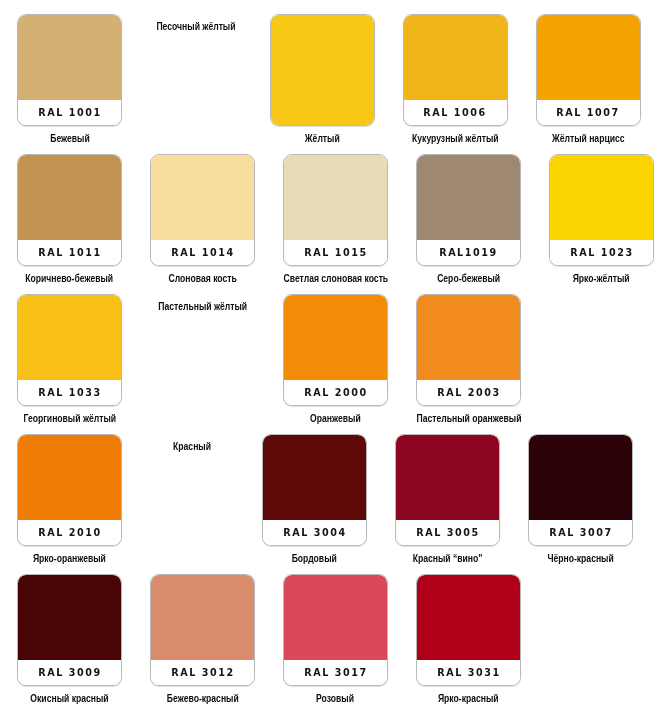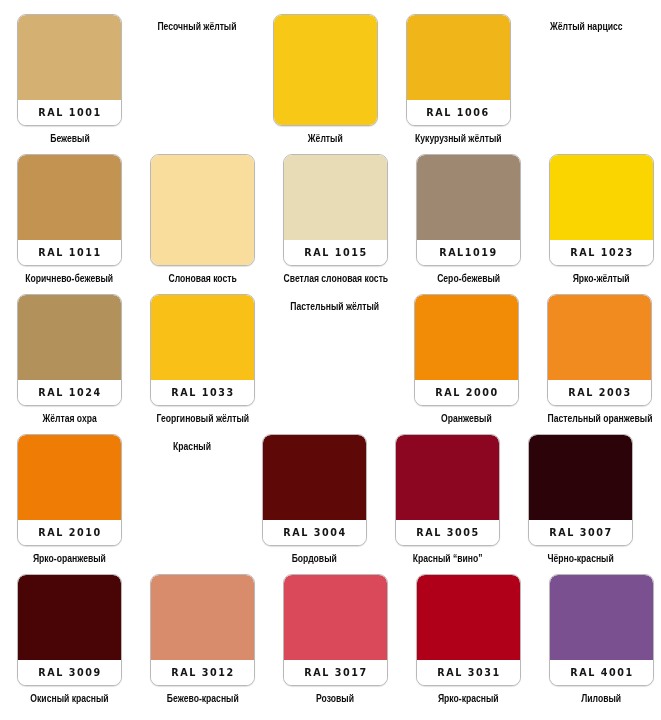--- a/index.html
+++ b/index.html
@@ -119,36 +119,45 @@
       <div class="swatch-cell">
         <div class="swatch-card">
           <div class="swatch-color" style="background: rgb(240, 182, 25);"></div>
           <div class="swatch-code-strip">
             <span class="swatch-code">RAL 1006</span>
           </div>
         </div>
         <div class="swatch-name">Кукурузный жёлтый</div>
       </div>
       <div class="swatch-cell">
+        <div class="swatch-card">
+          <div class="swatch-color" style="background: rgb(245, 163, 0);"></div>
+          <div class="swatch-code-strip">
+            <span class="swatch-code">RAL 1007</span>
+          </div>
+        </div>
         <div class="swatch-name">Жёлтый нарцисс</div>
       </div>
     </div>
     <div class="swatch-row">
       <div class="swatch-cell">
         <div class="swatch-card">
           <div class="swatch-color" style="background: rgb(194, 147, 81);"></div>
           <div class="swatch-code-strip">
             <span class="swatch-code">RAL 1011</span>
           </div>
         </div>
         <div class="swatch-name">Коричнево-бежевый</div>
       </div>
       <div class="swatch-cell">
         <div class="swatch-card">
           <div class="swatch-color" style="background: rgb(248, 221, 156);"></div>
+          <div class="swatch-code-strip">
+            <span class="swatch-code">RAL 1014</span>
+          </div>
         </div>
         <div class="swatch-name">Слоновая кость</div>
       </div>
       <div class="swatch-cell">
         <div class="swatch-card">
           <div class="swatch-color" style="background: rgb(231, 220, 181);"></div>
           <div class="swatch-code-strip">
             <span class="swatch-code">RAL 1015</span>
           </div>
         </div>
@@ -169,29 +178,20 @@
           <div class="swatch-code-strip">
             <span class="swatch-code">RAL 1023</span>
           </div>
         </div>
         <div class="swatch-name">Ярко-жёлтый</div>
       </div>
     </div>
     <div class="swatch-row">
       <div class="swatch-cell">
         <div class="swatch-card">
-          <div class="swatch-color" style="background: rgb(179, 145, 90);"></div>
-          <div class="swatch-code-strip">
-            <span class="swatch-code">RAL 1024</span>
-          </div>
-        </div>
-        <div class="swatch-name">Жёлтая охра</div>
-      </div>
-      <div class="swatch-cell">
-        <div class="swatch-card">
           <div class="swatch-color" style="background: rgb(249, 192, 24);"></div>
           <div class="swatch-code-strip">
             <span class="swatch-code">RAL 1033</span>
           </div>
         </div>
         <div class="swatch-name">Георгиновый жёлтый</div>
       </div>
       <div class="swatch-cell">
         <div class="swatch-name">Пастельный жёлтый</div>
       </div>
@@ -285,23 +285,14 @@
       </div>
       <div class="swatch-cell">
         <div class="swatch-card">
           <div class="swatch-color" style="background: rgb(176, 0, 25);"></div>
           <div class="swatch-code-strip">
             <span class="swatch-code">RAL 3031</span>
           </div>
         </div>
         <div class="swatch-name">Ярко-красный</div>
       </div>
-      <div class="swatch-cell">
-        <div class="swatch-card">
-          <div class="swatch-color" style="background: rgb(122, 80, 145);"></div>
-          <div class="swatch-code-strip">
-            <span class="swatch-code">RAL 4001</span>
-          </div>
-        </div>
-        <div class="swatch-name">Лиловый</div>
-      </div>
     </div>
   </div>
 
 </body></html>

